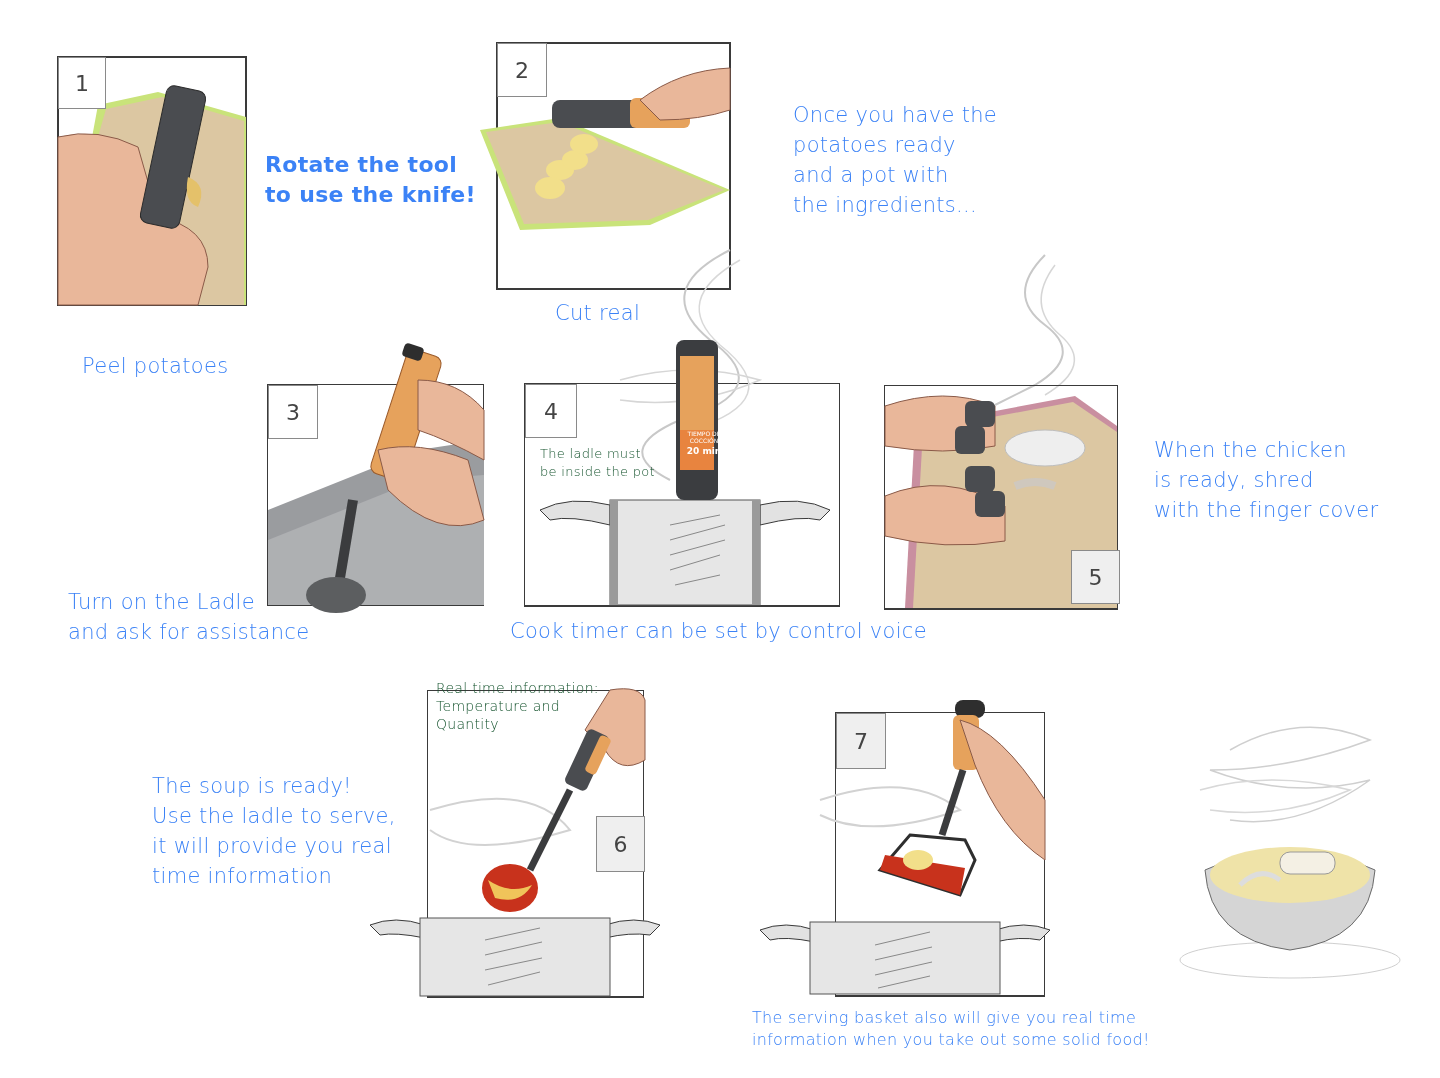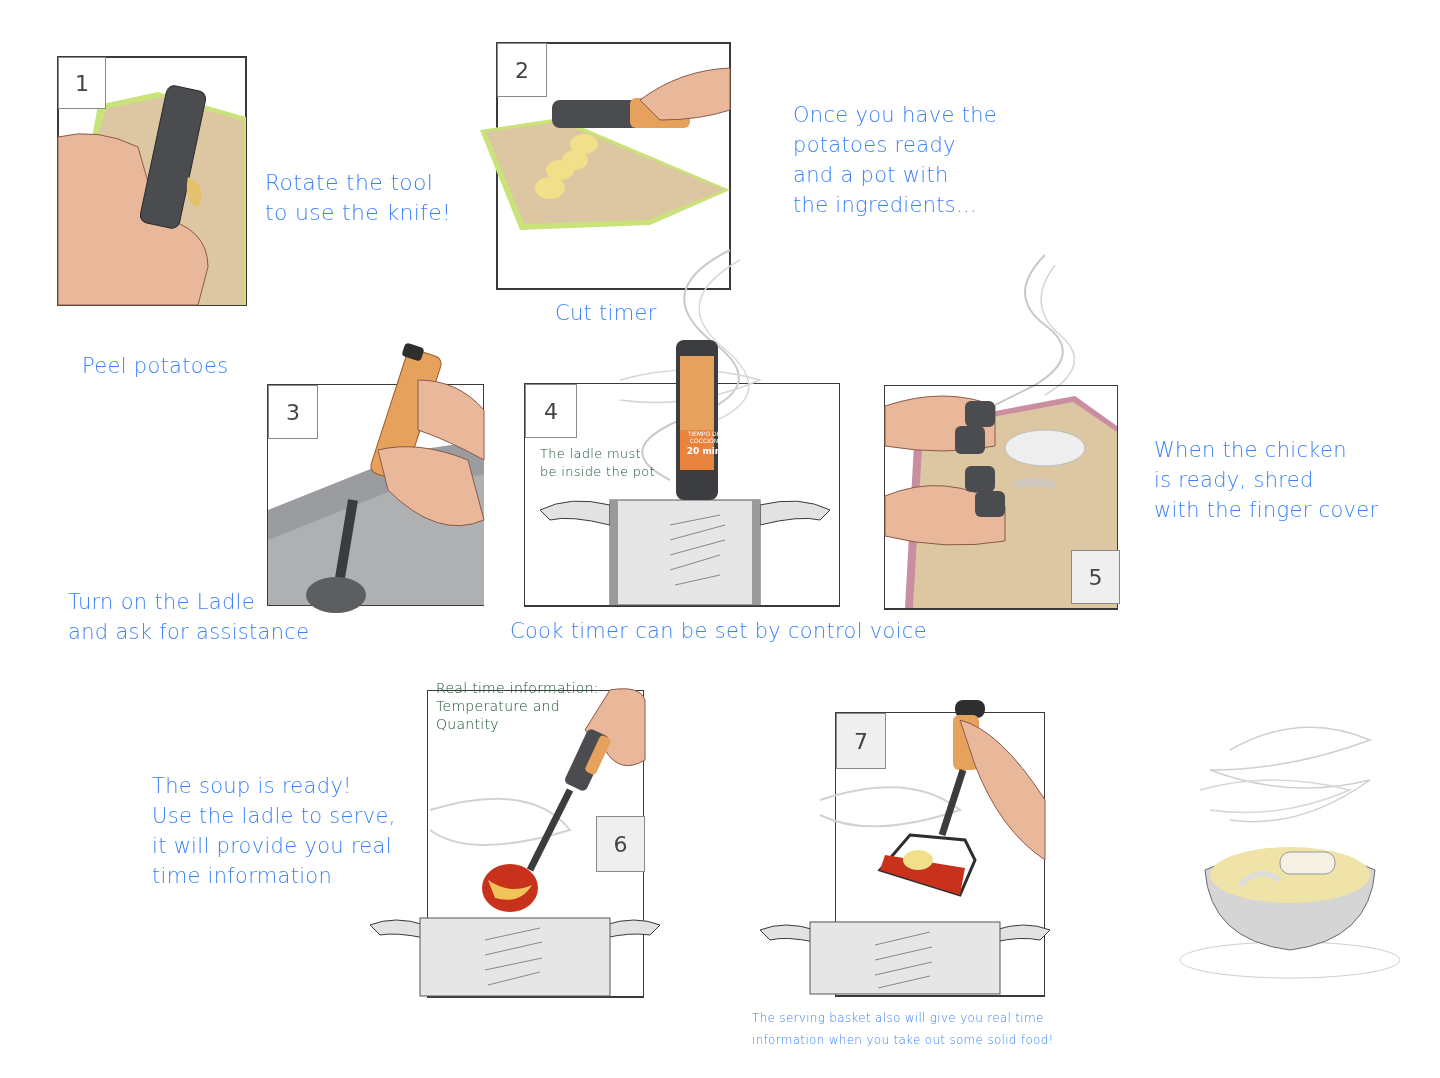--- a/index.html
+++ b/index.html
@@ -21,37 +21,37 @@
 <div class="frame" style="left:57px;top:56px;width:190px;height:250px;"></div>
 <svg style="left:58px;top:57px;" width="188" height="248" viewBox="0 0 188 248">
   <polygon points="40,48 100,35 188,60 188,248 0,248 0,200 10,210" fill="#c9e37a"></polygon>
   <polygon points="48,52 104,40 186,64 186,248 4,248 4,205" fill="#dcc7a2"></polygon>
   <path d="M0,80 Q40,70 80,90 L100,160 Q150,170 150,210 L140,248 L0,248 Z" fill="#e9b79a" stroke="#8a5a48" stroke-width="1"></path>
   <rect x="95" y="30" width="40" height="140" rx="8" transform="rotate(12 115 100)" fill="#4a4c50" stroke="#2b2b2b"></rect>
   <path d="M130,120 q20,8 10,30 q-15,-5 -10,-30z" fill="#e4c16a"></path>
 </svg>
 <div class="numbox" style="left:58px;top:57px;width:46px;height:50px;">1</div>
 <div class="abs hand caption" style="left:82px;top:324px;margin-top:27px;">Peel potatoes</div>
-<div class="abs hand caption" style="left:265px;top:168px;font-size:22px;">Rotate the tool
+<div class="abs hand caption" style="left:265px;top:150px;font-size:22px;font-weight:bold;">Rotate the tool
 to use the knife!</div>
 
 <div class="frame" style="left:496px;top:42px;width:235px;height:248px;"></div>
 <svg style="left:480px;top:60px;" width="260" height="180" viewBox="0 0 260 180">
   <polygon points="0,70 80,58 250,130 170,165 40,170" fill="#c9e37a"></polygon>
   <polygon points="6,72 80,62 244,130 168,160 44,164" fill="#dcc7a2"></polygon>
   <ellipse cx="80" cy="110" rx="14" ry="10" fill="#f2df8a"></ellipse>
   <ellipse cx="95" cy="100" rx="13" ry="10" fill="#f2df8a"></ellipse>
   <ellipse cx="70" cy="128" rx="15" ry="11" fill="#f2df8a"></ellipse>
   <ellipse cx="104" cy="84" rx="14" ry="10" fill="#f2df8a"></ellipse>
   <rect x="72" y="40" width="95" height="28" rx="8" fill="#4a4c50"></rect>
   <rect x="150" y="38" width="60" height="30" rx="6" fill="#e6a25c"></rect>
   <path d="M160,40 Q200,10 250,8 L250,50 Q220,60 180,60 Z" fill="#e9b79a" stroke="#8a5a48" stroke-width="1"></path>
 </svg>
 <div class="numbox" style="left:497px;top:43px;width:48px;height:52px;">2</div>
-<div class="abs hand caption" style="left:555px;top:298px;">Cut timer</div>
+<div class="abs hand caption" style="left:555px;top:298px;">Cut real</div>
 <div class="abs hand caption" style="left:793px;top:100px;">Once you have the
 potatoes ready
 and a pot with
 the ingredients...</div>
 
 <div class="frame" style="left:267px;top:384px;width:217px;height:222px;border-width:1px 1px 2px 1px;"></div>
 <svg style="left:268px;top:340px;" width="216" height="265" viewBox="0 0 216 265">
   <polygon points="0,170 150,110 216,100 216,265 0,265" fill="#9a9c9f"></polygon>
   <polygon points="0,200 150,140 216,135 216,265 0,265" fill="#aeb0b2"></polygon>
   <path d="M85,160 L70,250" stroke="#3b3c3e" stroke-width="10"></path>
@@ -148,21 +148,21 @@
   <path d="M203,80 L182,145" stroke="#3b3c3e" stroke-width="7"></path>
   <path d="M150,145 L205,150 L215,170 L200,205 L120,180 Z" fill="#ffffff" stroke="#2e2e2e" stroke-width="3"></path>
   <path d="M125,165 L205,178 L200,205 L120,180 Z" fill="#c8321c"></path>
   <ellipse cx="158" cy="170" rx="15" ry="10" fill="#f2df8a"></ellipse>
   <path d="M0,240 Q25,230 55,240 L55,252 Q25,246 10,250 Z" fill="#e2e2e2" stroke="#3a3a3a"></path>
   <path d="M235,240 Q265,230 290,240 L280,250 Q260,246 235,252 Z" fill="#e2e2e2" stroke="#3a3a3a"></path>
   <rect x="50" y="232" width="190" height="72" fill="#e6e6e6" stroke="#555"></rect>
   <path d="M115,255 L170,242 M115,270 L172,257 M115,285 L172,272 M118,298 L170,286" stroke="#888"></path>
 </svg>
 <div class="numbox grey" style="left:836px;top:713px;width:48px;height:54px;">7</div>
-<div class="abs hand caption" style="left:752px;top:1007px;font-size:12px;line-height:22px;">The serving basket also will give you real time
+<div class="abs hand caption" style="left:752px;top:1007px;font-size:16px;line-height:22px;">The serving basket also will give you real time
 information when you take out some solid food!</div>
 
 <svg style="left:1170px;top:710px;" width="240" height="270" viewBox="0 0 240 270">
   <path d="M60,40 Q130,0 200,30 Q120,60 40,60 Q120,90 200,70 Q130,120 60,110" stroke="#cfcfcf" stroke-width="1.5" fill="none"></path>
   <path d="M30,80 Q100,60 180,80 Q110,110 40,100" stroke="#d8d8d8" stroke-width="1.5" fill="none"></path>
   <ellipse cx="120" cy="250" rx="110" ry="18" fill="none" stroke="#cfcfcf"></ellipse>
   <path d="M35,160 Q120,120 205,160 Q200,230 120,240 Q40,230 35,160 Z" fill="#d5d5d5" stroke="#6a6a6a"></path>
   <ellipse cx="120" cy="165" rx="80" ry="28" fill="#efe3a8"></ellipse>
   <rect x="110" y="142" width="55" height="22" rx="10" fill="#f4f0e4" stroke="#999"></rect>
   <path d="M70,175 Q90,155 110,170" stroke="#ddd" stroke-width="5" fill="none"></path>

